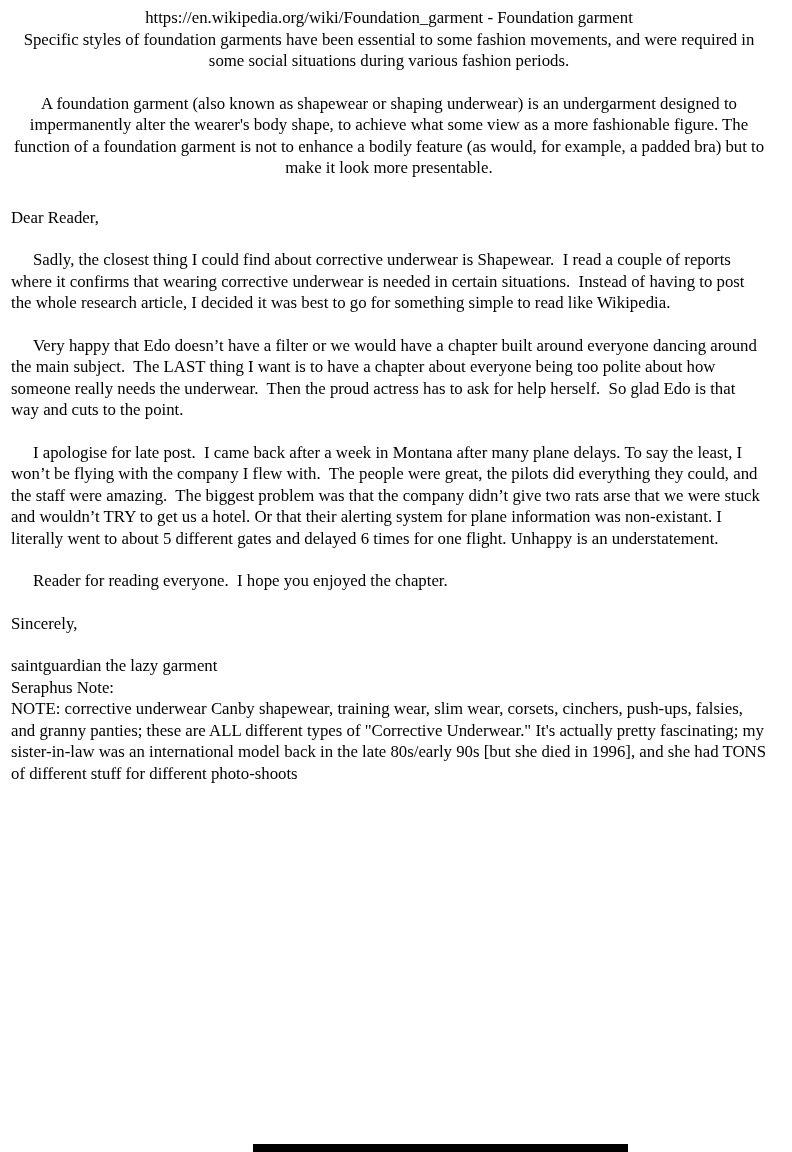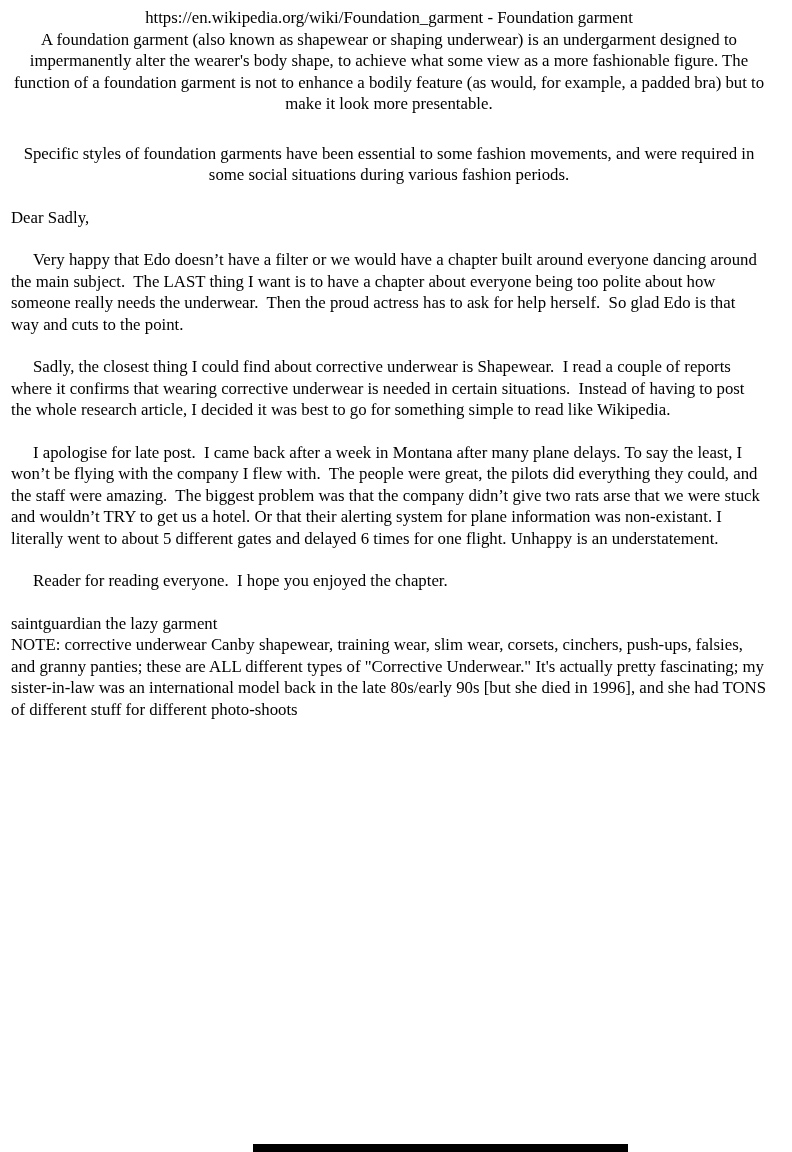--- a/index.html
+++ b/index.html
@@ -46,38 +46,40 @@
     background: #000000;
   }
 </style>
 </head>
 <body style="background: rgb(255, 255, 255); color: rgb(0, 0, 0);">
 
 <div class="doc">
 
   <p class="center tight">https://en.wikipedia.org/wiki/Foundation_garment - Foundation garment</p>
 
+  <p class="center">Specific styles of foundation garments have been essential to some fashion movements, and were required in some social situations during various fashion periods.</p>
+
   <p class="center gap-lg">A foundation garment (also known as shapewear or shaping underwear) is an undergarment designed to impermanently alter the wearer's body shape, to achieve what some view as a more fashionable figure. The function of a foundation garment is not to enhance a bodily feature (as would, for example, a padded bra) but to make it look more presentable.</p>
 
-  <p class="center">Specific styles of foundation garments have been essential to some fashion movements, and were required in some social situations during various fashion periods.</p>
+  <p>Dear Reader,</p>
 
-  <p>Dear Sadly,</p>
+  <p class="indent">Sadly, the closest thing I could find about corrective underwear is Shapewear.  I read a couple of reports where it confirms that wearing corrective underwear is needed in certain situations.  Instead of having to post the whole research article, I decided it was best to go for something simple to read like Wikipedia.</p>
 
   <p class="indent">Very happy that Edo doesn’t have a filter or we would have a chapter built around everyone dancing around the main subject.  The LAST thing I want is to have a chapter about everyone being too polite about how someone really needs the underwear.  Then the proud actress has to ask for help herself.  So glad Edo is that way and cuts to the point.</p>
-
-  <p class="indent">Sadly, the closest thing I could find about corrective underwear is Shapewear.  I read a couple of reports where it confirms that wearing corrective underwear is needed in certain situations.  Instead of having to post the whole research article, I decided it was best to go for something simple to read like Wikipedia.</p>
 
   <p class="indent">I apologise for late post.  I came back after a week in Montana after many plane delays. To say the least, I won’t be flying with the company I flew with.  The people were great, the pilots did everything they could, and the staff were amazing.  The biggest problem was that the company didn’t give two rats arse that we were stuck and wouldn’t TRY to get us a hotel. Or that their alerting system for plane information was non-existant. I literally went to about 5 different gates and delayed 6 times for one flight. Unhappy is an understatement.</p>
 
   <p class="indent">Reader for reading everyone.  I hope you enjoyed the chapter.</p>
 
+  <p>Sincerely,</p>
 
   <div>
     <p class="tight">saintguardian the lazy garment</p>
   </div>
 
   <div>
+    <p class="tight">Seraphus Note:</p>
     <p class="tight">NOTE: corrective underwear Canby shapewear, training wear, slim wear, corsets, cinchers, push-ups, falsies, and granny panties; these are ALL different types of "Corrective Underwear." It's actually pretty fascinating; my sister-in-law was an international model back in the late 80s/early 90s [but she died in 1996], and she had TONS of different stuff for different photo-shoots</p>
   </div>
 
 </div>
 
 <div class="bottom-bar" style="background: rgb(0, 0, 0);"></div>
 
 </body></html>

